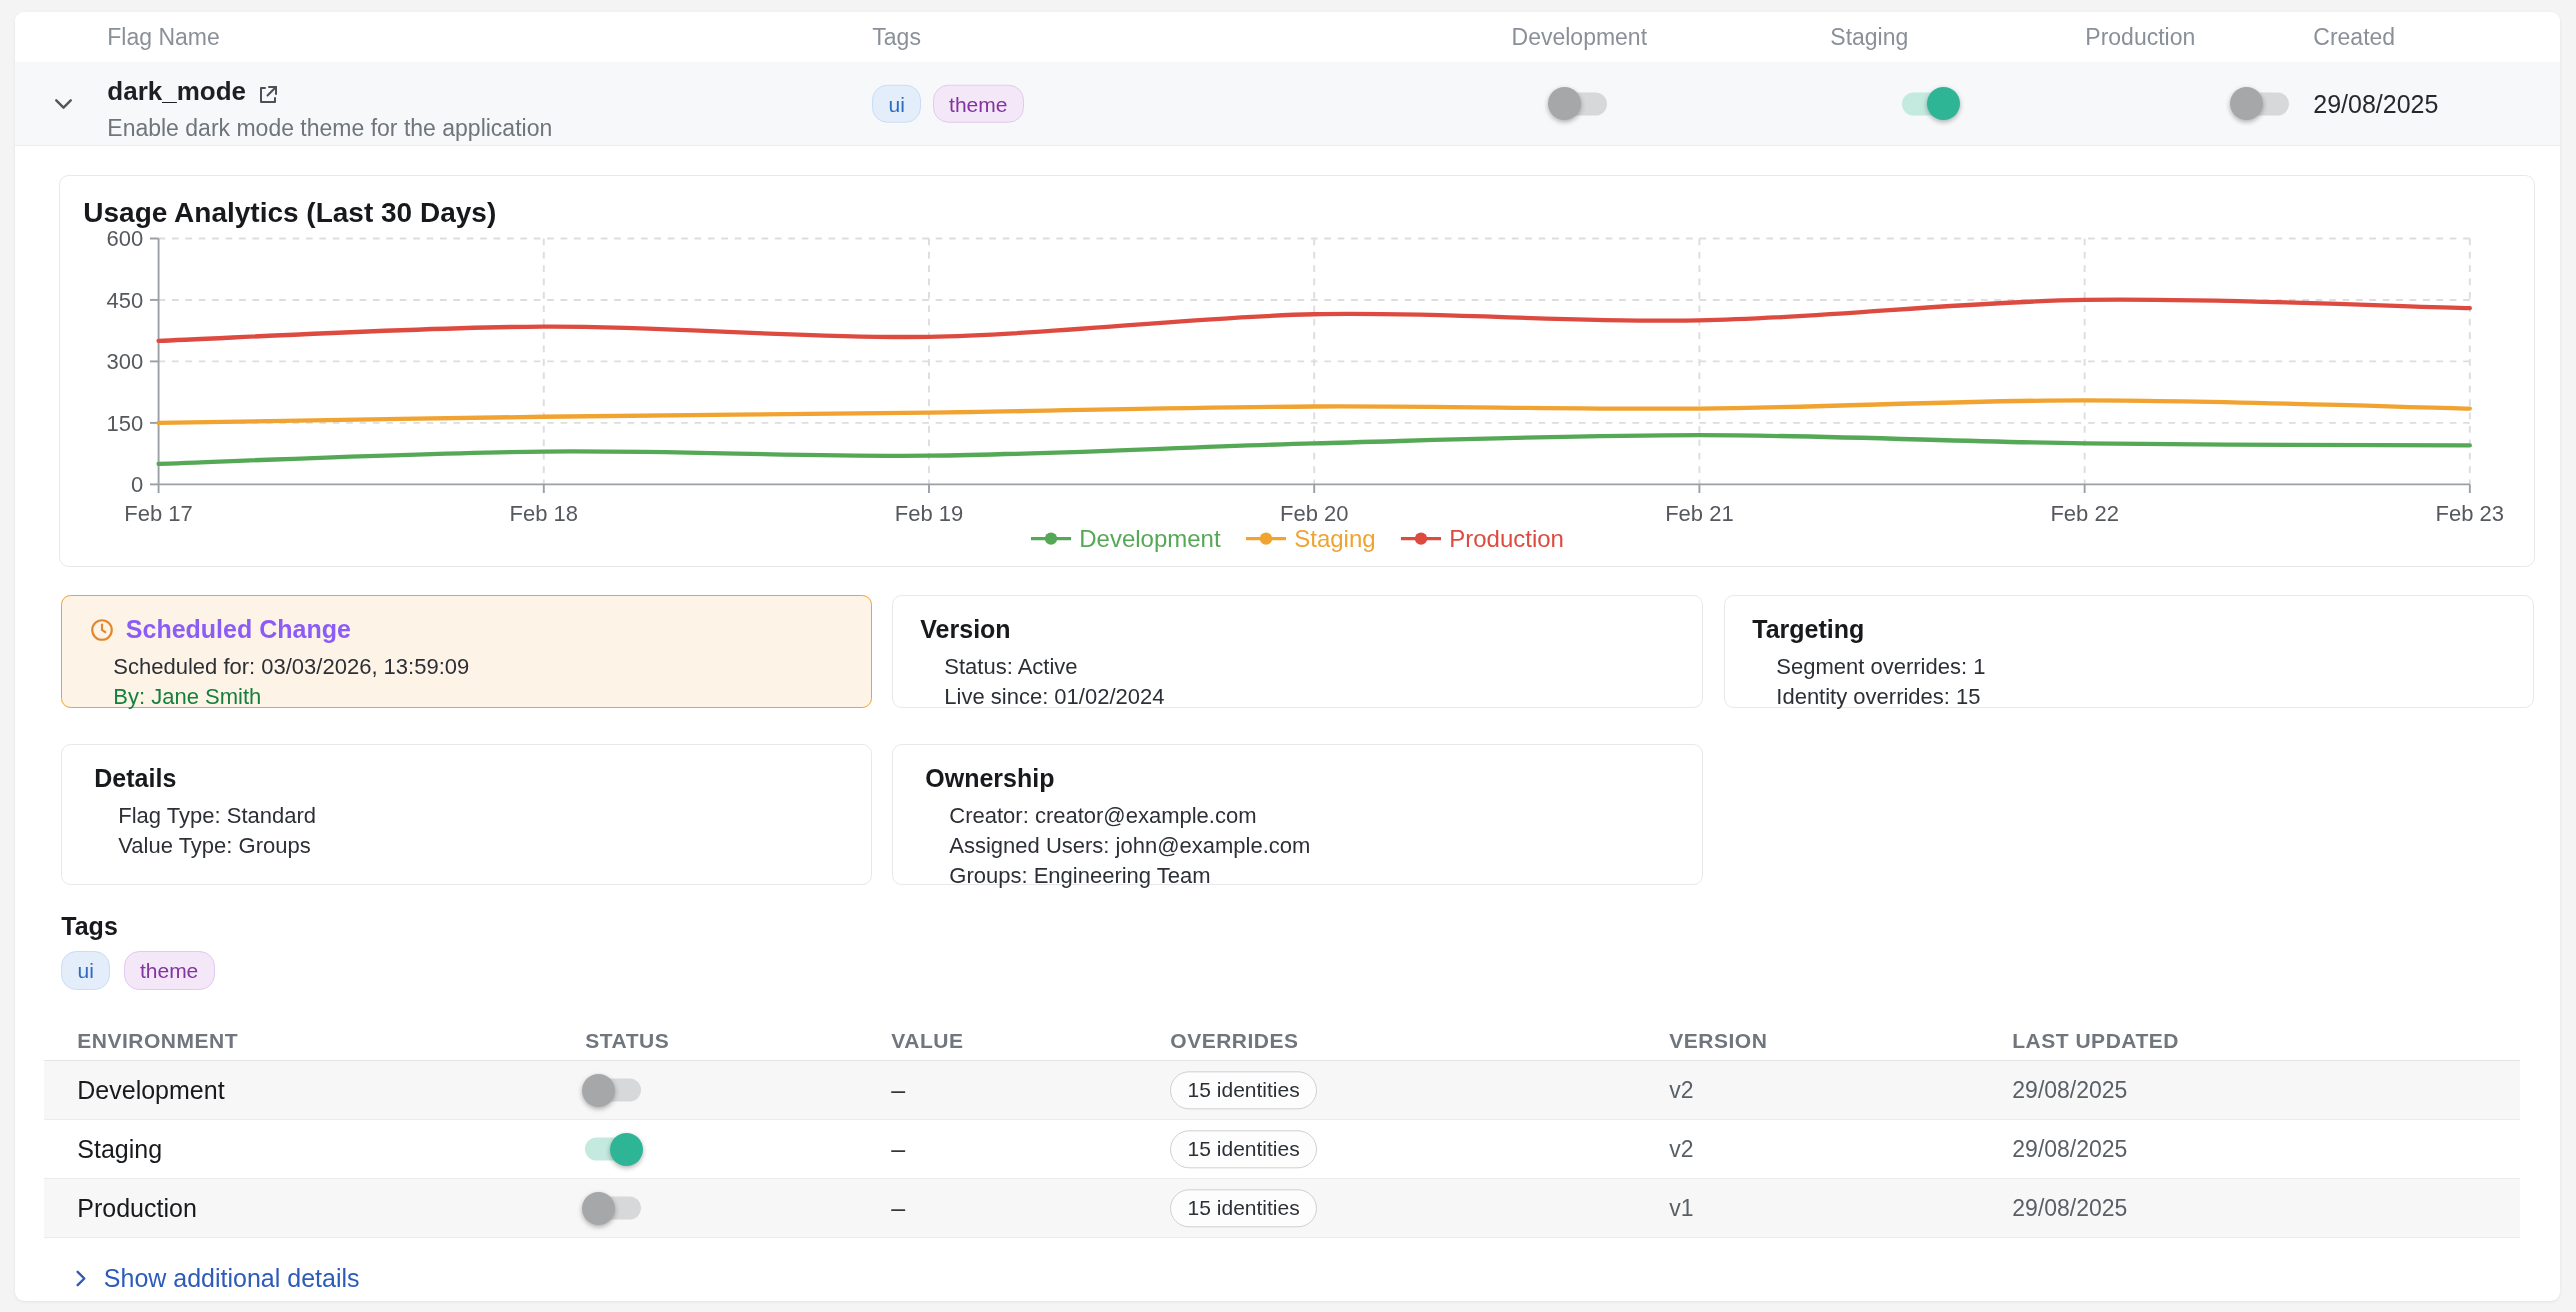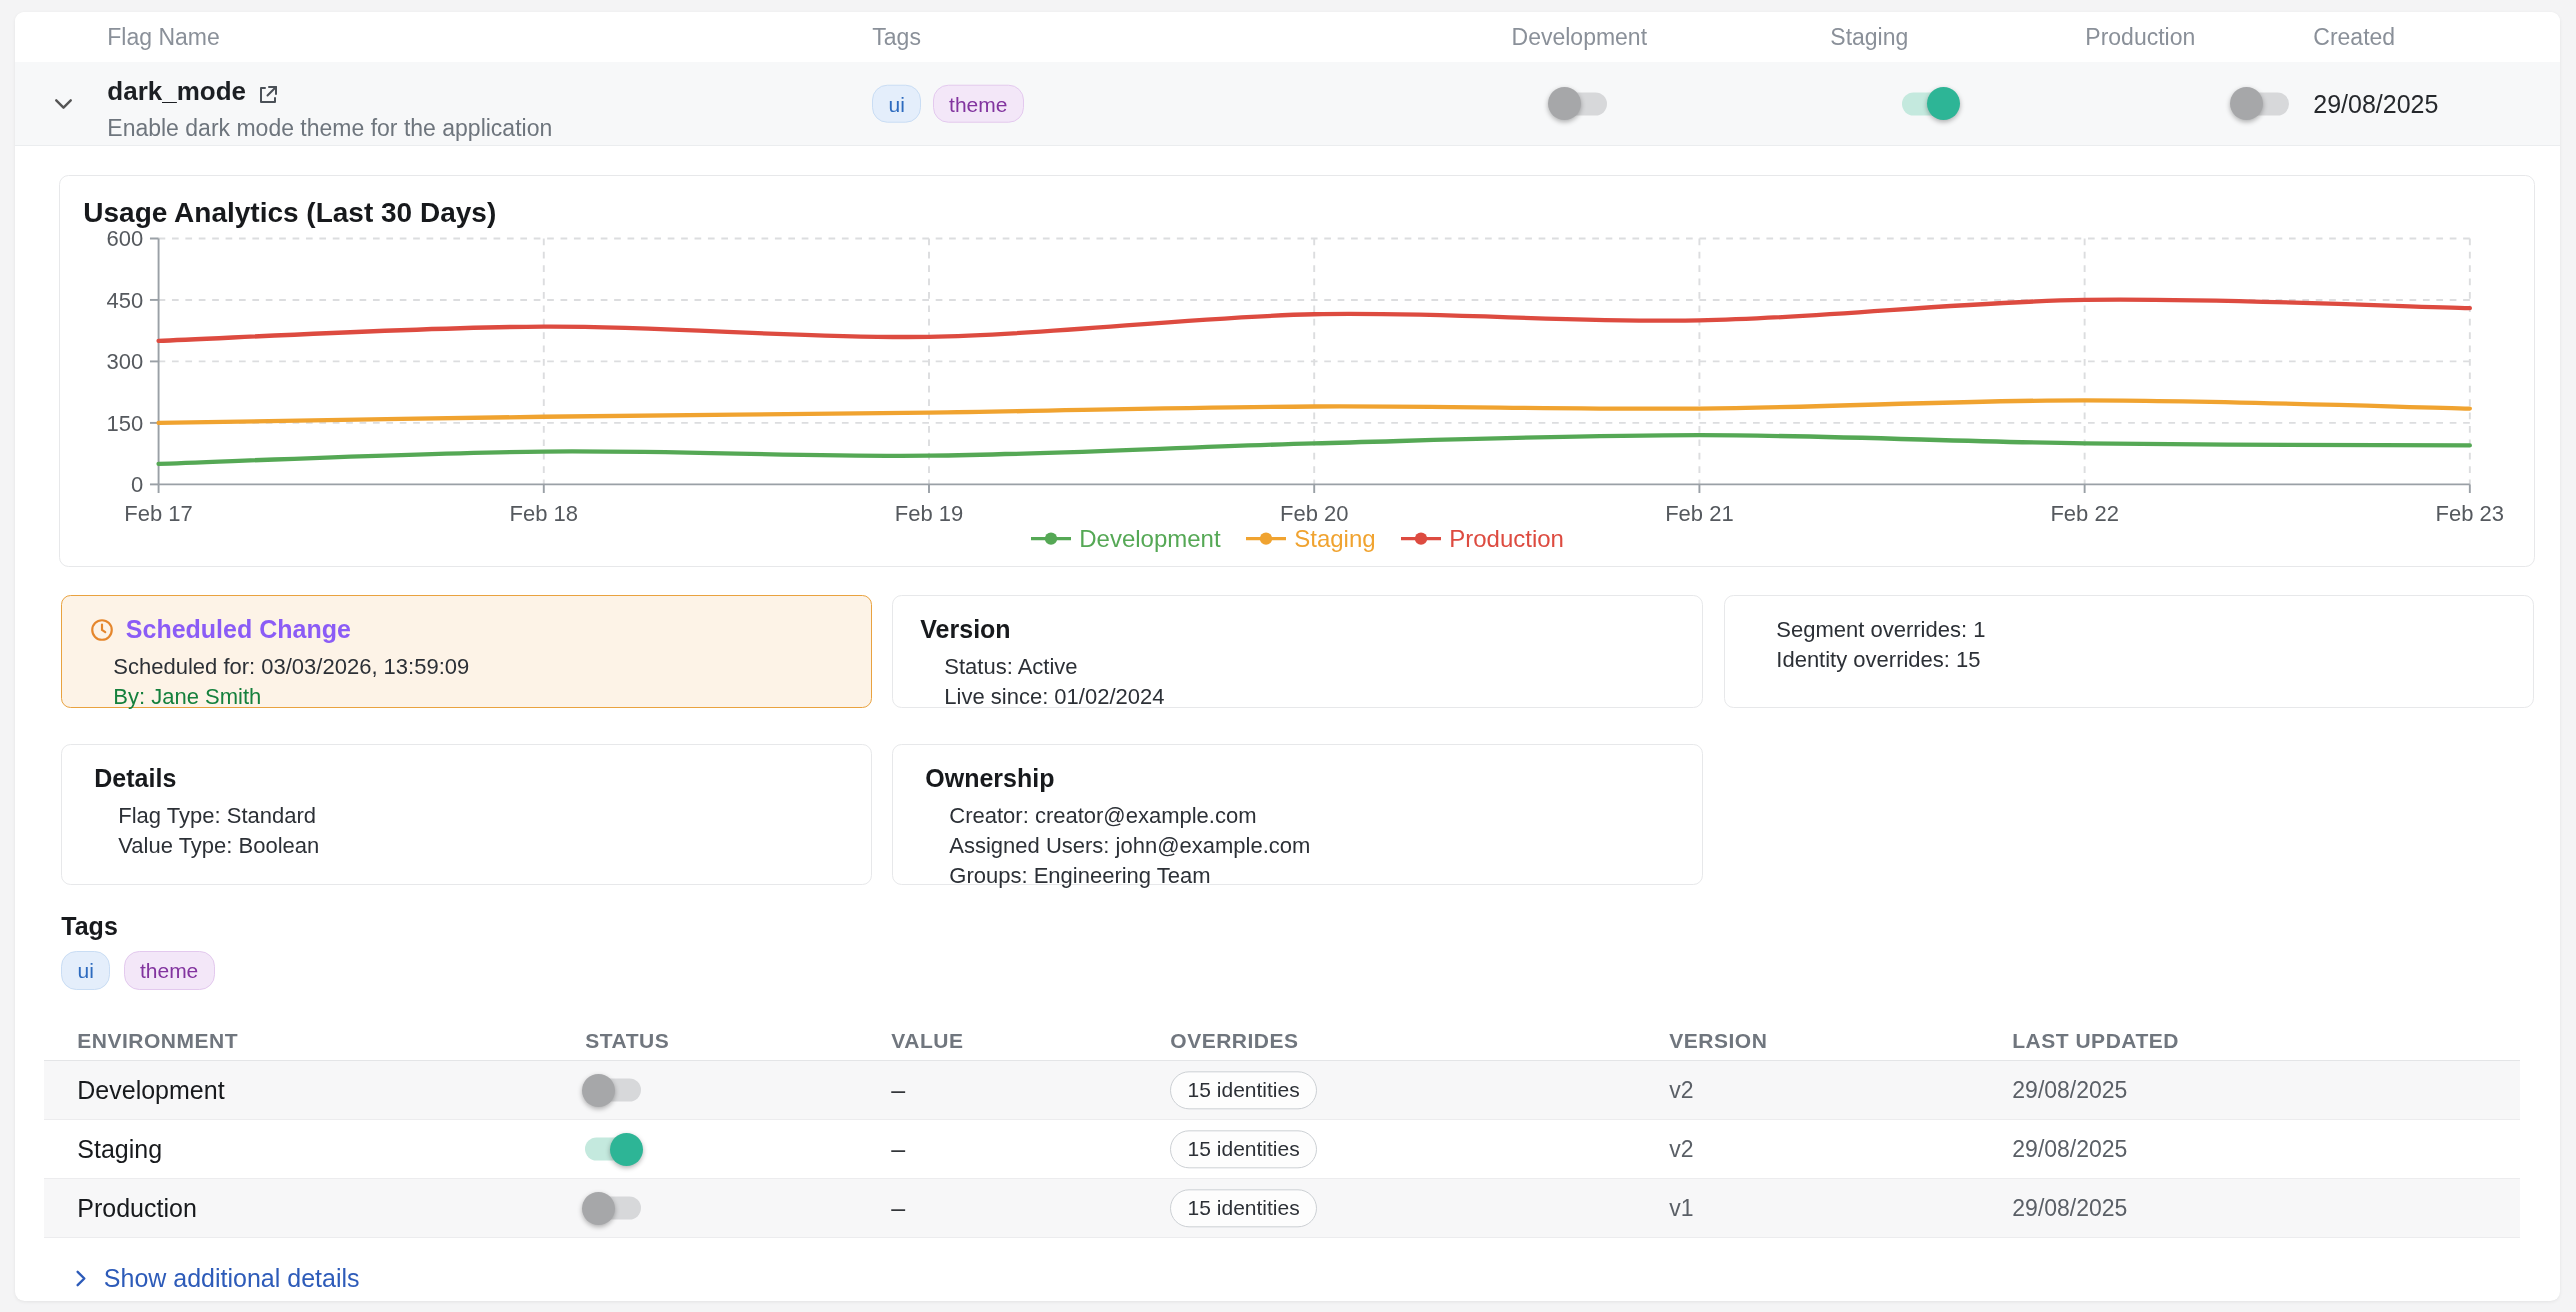--- a/index.html
+++ b/index.html
@@ -210,28 +210,29 @@
     <div class="card-line muted">By: Jane Smith</div>
   </div>
 
   <div class="card row1 cpos2">
     <div class="card-title">Version</div>
     <div class="card-line">Status: Active</div>
     <div class="card-line">Live since: 01/02/2024</div>
   </div>
 
   <div class="card row1 cpos3">
+    <div class="card-title">Targeting</div>
     <div class="card-line">Segment overrides: 1</div>
     <div class="card-line">Identity overrides: 15</div>
   </div>
 
   <div class="card row2 cpos1">
     <div class="card-title">Details</div>
     <div class="card-line">Flag Type: Standard</div>
-    <div class="card-line">Value Type: Boolean</div>
+    <div class="card-line">Value Type: Groups</div>
   </div>
 
   <div class="card row2 cpos2">
     <div class="card-title">Ownership</div>
     <div class="card-line">Creator: creator@example.com</div>
     <div class="card-line">Assigned Users: john@example.com</div>
     <div class="card-line">Groups: Engineering Team</div>
   </div>
 
   <div class="tags-heading">Tags</div>

